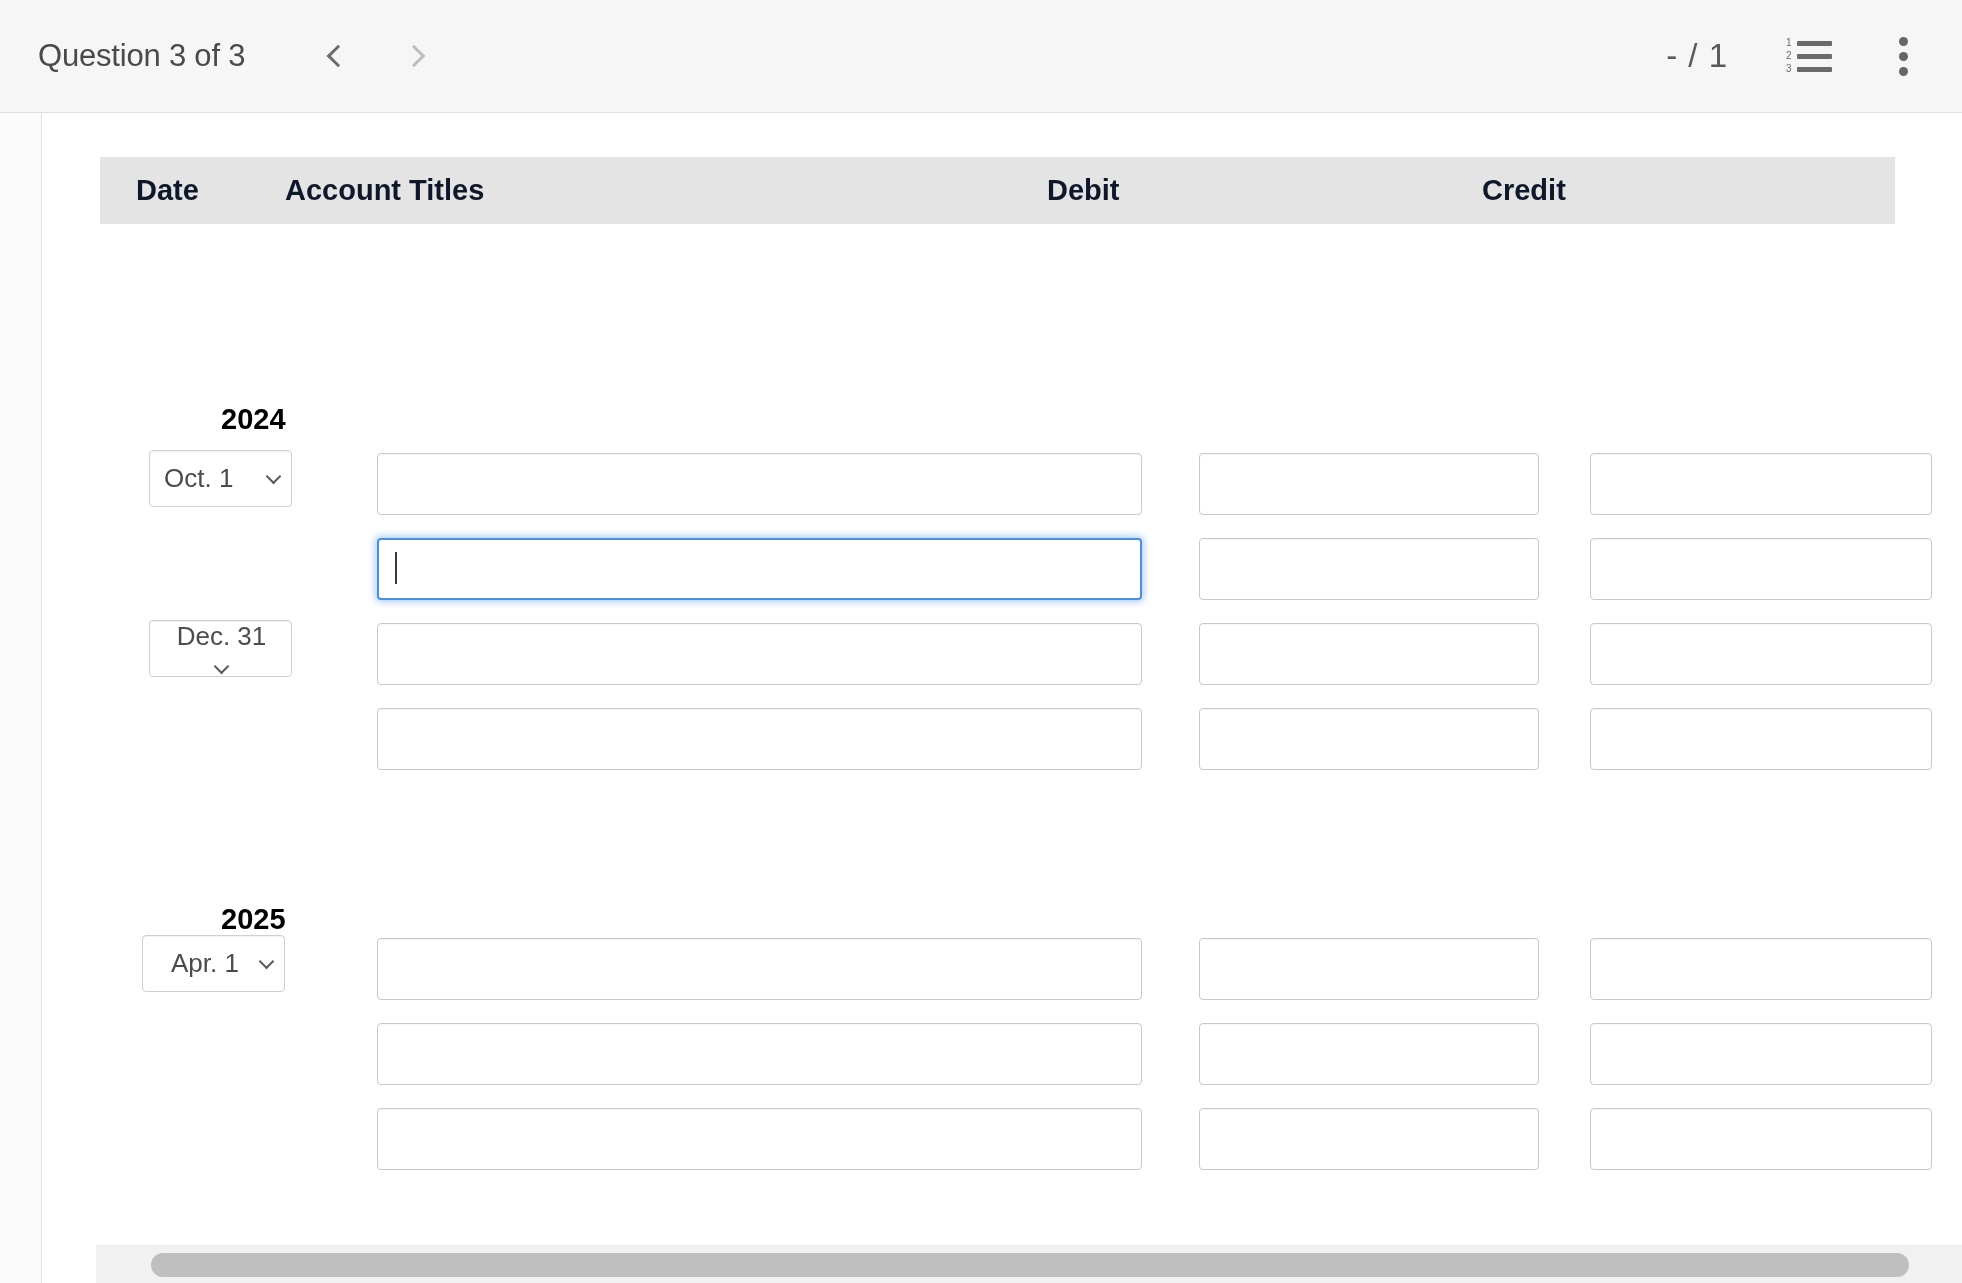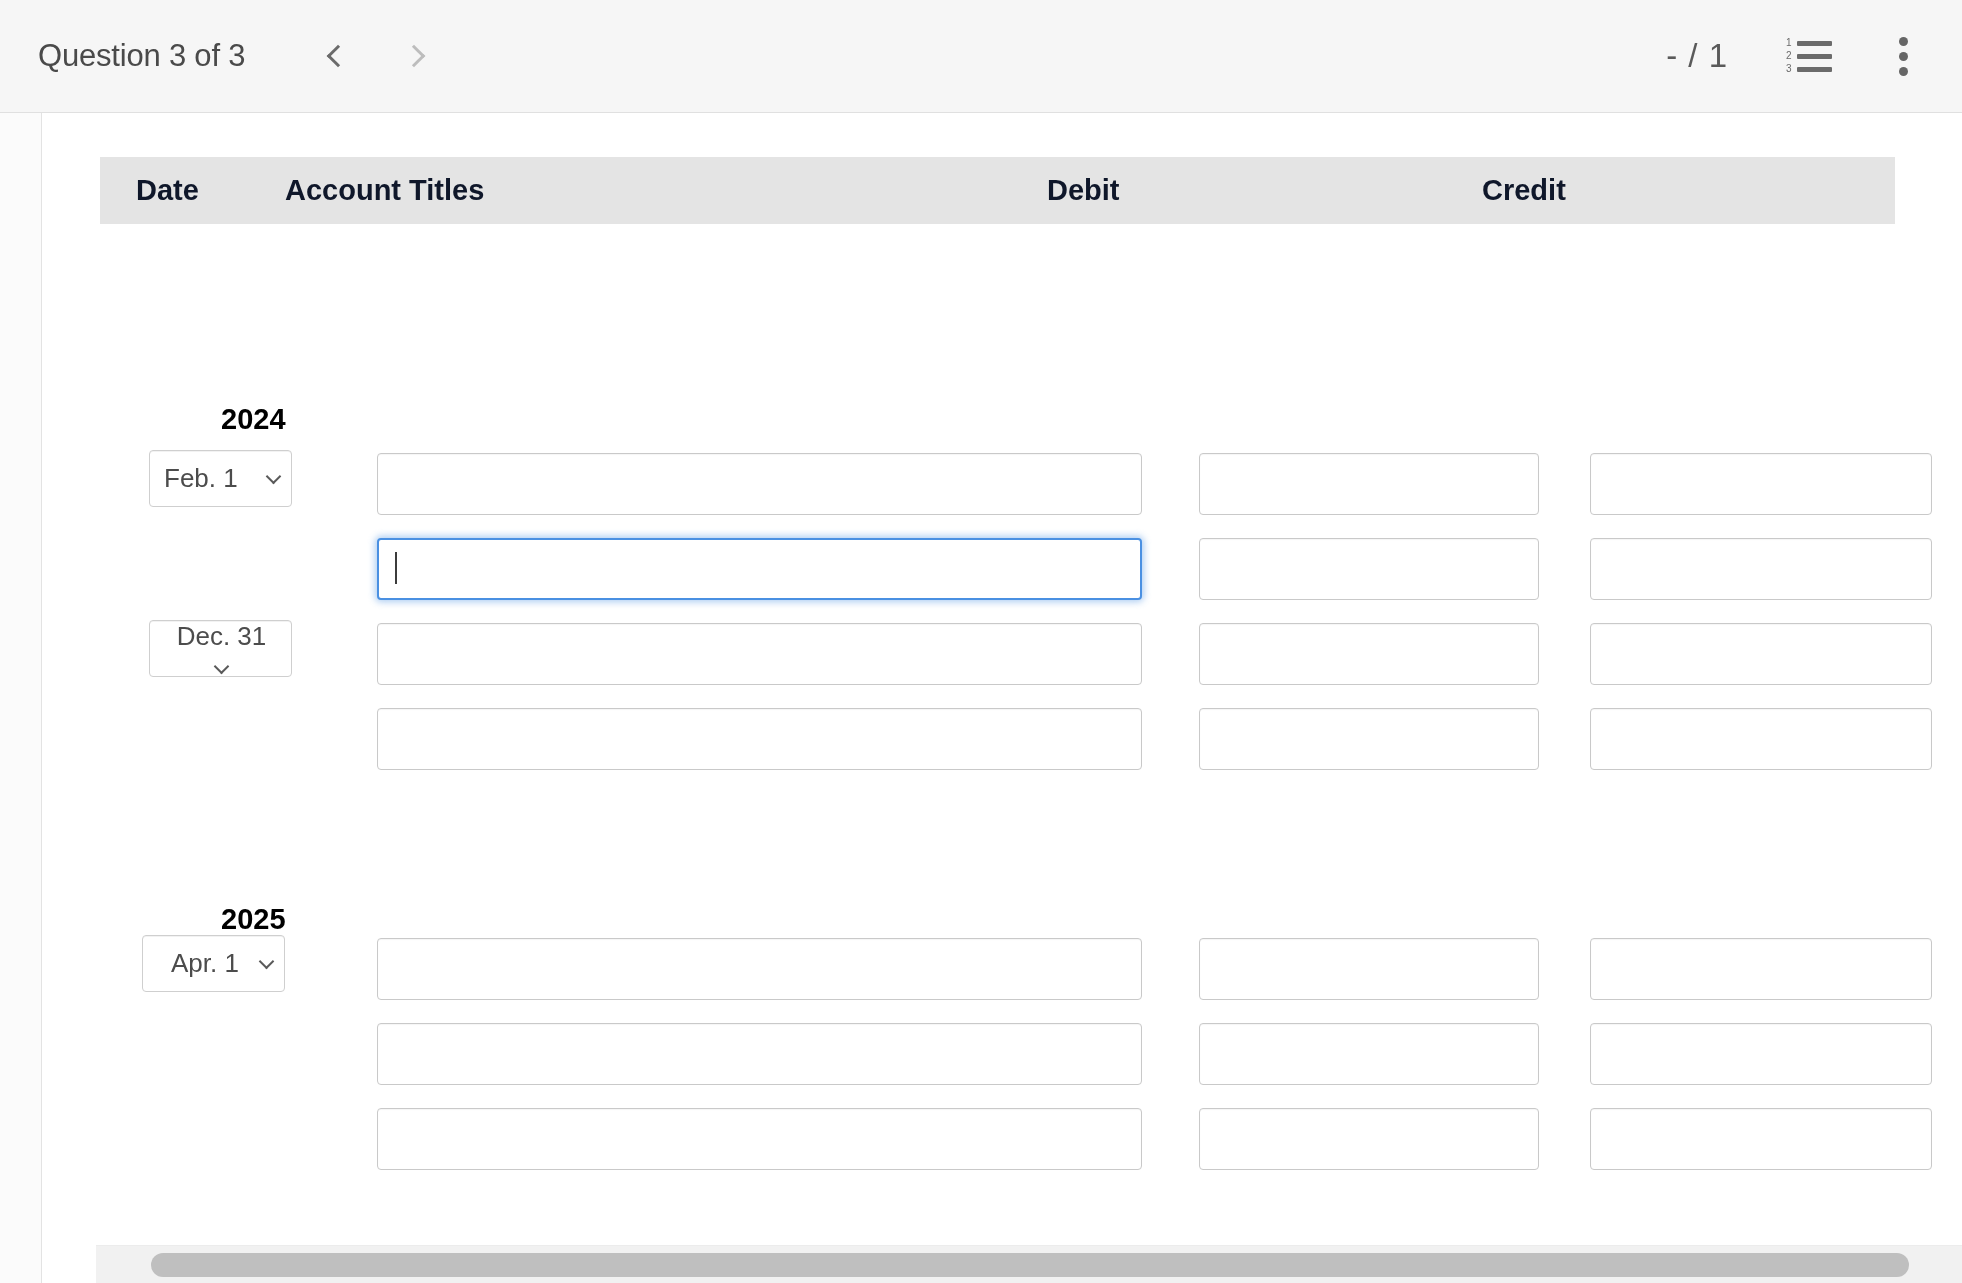--- a/index.html
+++ b/index.html
@@ -307,21 +307,21 @@
       <div class="th th-account">Account Titles</div>
       <div class="th th-debit">Debit</div>
       <div class="th th-credit">Credit</div>
     </div>
 
     <div class="year-label year-2024">2024</div>
     <div class="year-label year-2025">2025</div>
 
     <div id="rows-container">
         <div class="date-select" style="top: 337px; left: 107px;">
-          <span class="ds-label">Feb. 1</span>
+          <span class="ds-label">Oct. 1</span>
           <span class="ds-chev"></span>
         </div>
         <div class="cell-input" style="top: 340px; left: 335px; width: 765px; height: 62px;"></div>
         <div class="cell-input" style="top: 340px; left: 1157px; width: 340px; height: 62px;"></div>
         <div class="cell-input" style="top: 340px; left: 1548px; width: 342px; height: 62px;"></div>
         <div class="cell-input focused" style="top: 425px; left: 335px; width: 765px; height: 62px;">
           <span class="caret"></span>
         </div>
         <div class="cell-input" style="top: 425px; left: 1157px; width: 340px; height: 62px;"></div>
         <div class="cell-input" style="top: 425px; left: 1548px; width: 342px; height: 62px;"></div>

